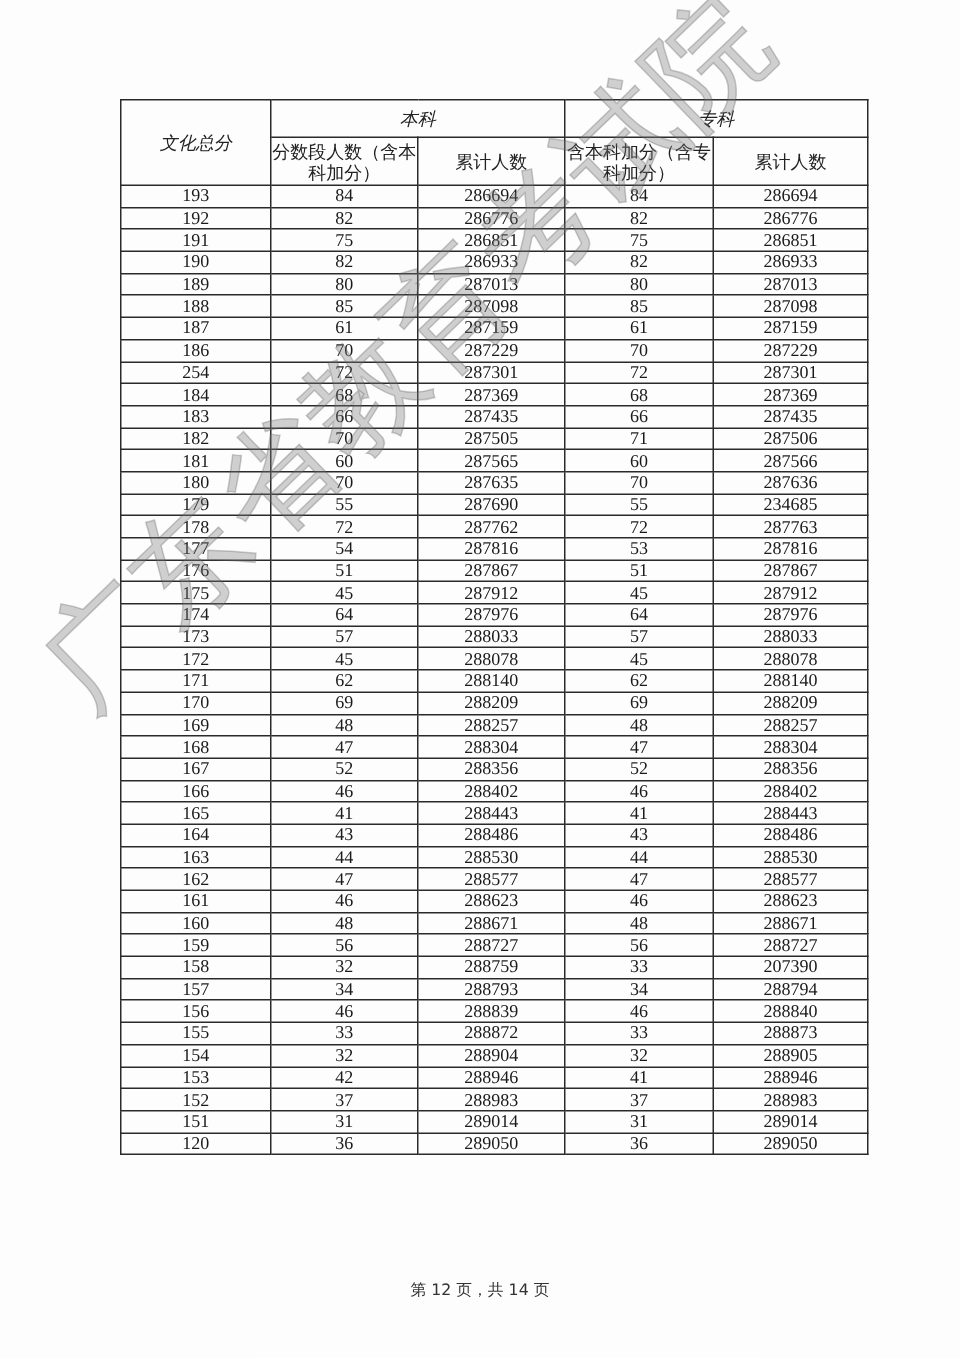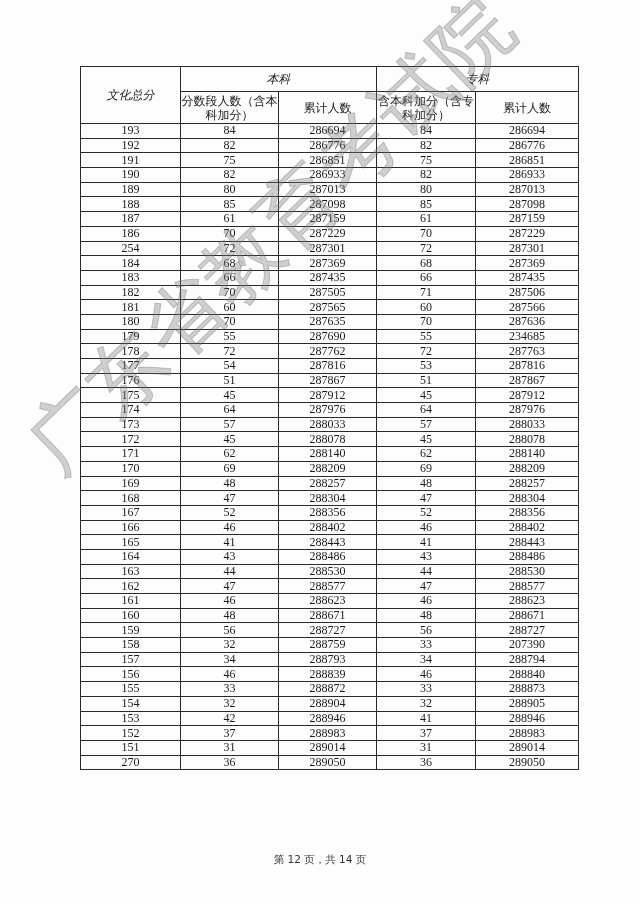--- a/index.html
+++ b/index.html
@@ -336,21 +336,21 @@
           <td>288983</td>
         </tr>
         <tr>
           <td>151</td>
           <td>31</td>
           <td>289014</td>
           <td>31</td>
           <td>289014</td>
         </tr>
         <tr>
-          <td>270</td>
+          <td>120</td>
           <td>36</td>
           <td>289050</td>
           <td>36</td>
           <td>289050</td>
         </tr>
       </tbody>
   </table>
 
   <div class="watermark">广东省教育考试院</div>
 

